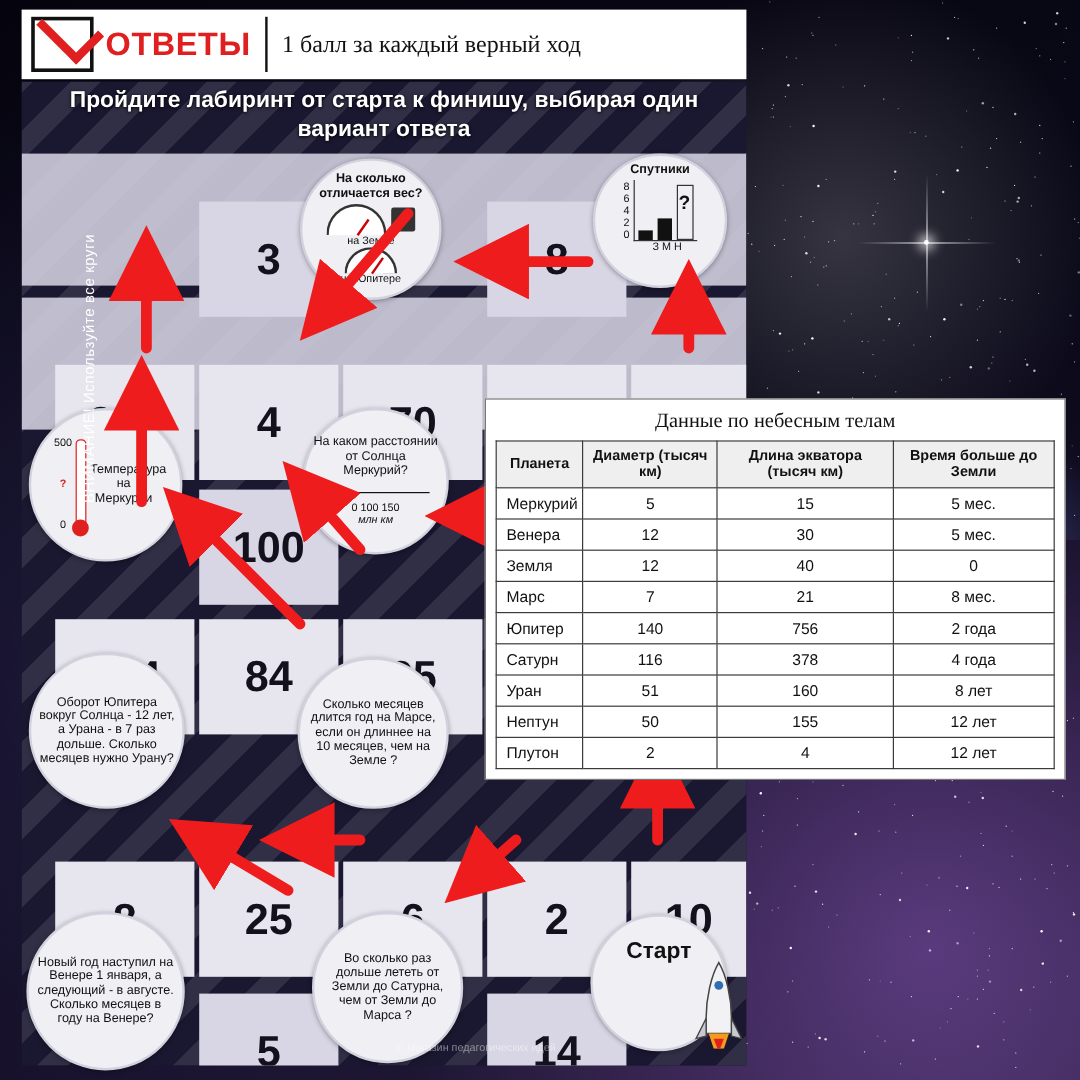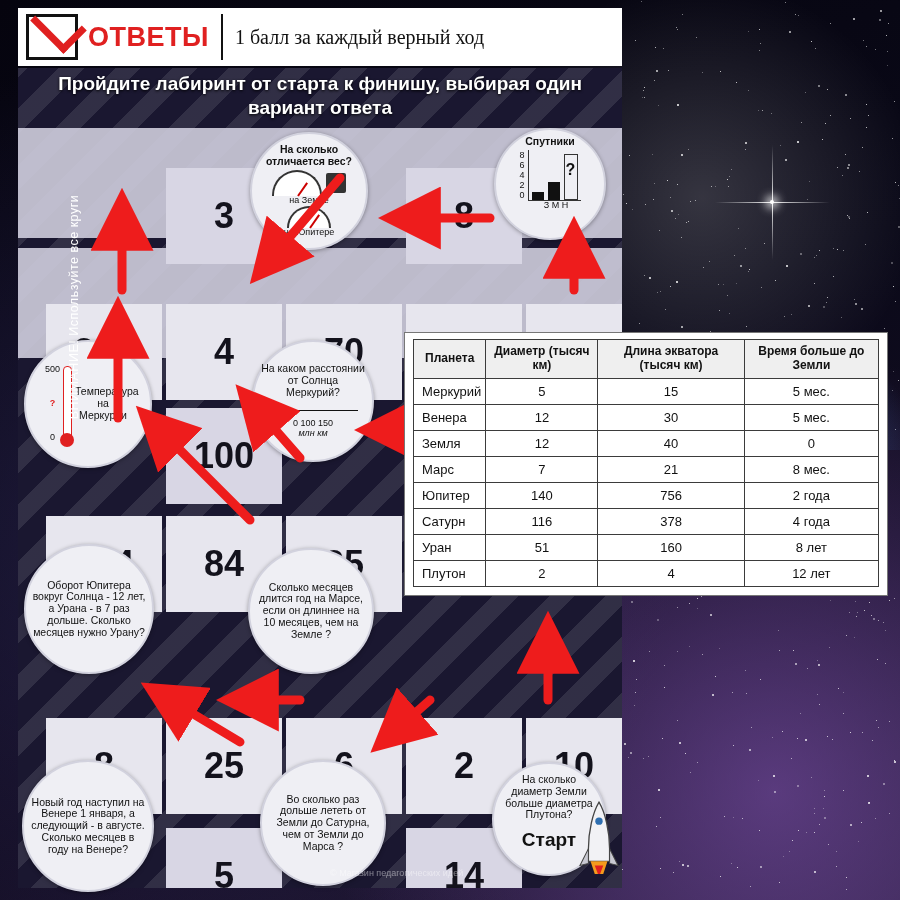--- a/index.html
+++ b/index.html
@@ -653,21 +653,20 @@
 
   <div class="bub" style="left:22px;top:760px;width:132px;height:132px;">
     <span>Новый год наступил на Венере 1 января, а следующий - в августе. Сколько месяцев в году на Венере?</span>
   </div>
 
   <div class="bub" style="left:260px;top:760px;width:126px;height:126px;">
     <span>Во сколько раз дольше лететь от Земли до Сатурна, чем от Земли до Марса ?</span>
   </div>
 
   <div class="bub" style="left:492px;top:762px;width:114px;height:114px;flex-direction:column;justify-content:flex-start;padding-top:10px;">
-    <span>На сколько диаметр Земли больше диаметра Плутона?</span>
     <span style="font-size:19px;font-weight:700;margin-top:8px;">Старт</span>
   </div>
 
   <svg class="shuttle" viewBox="0 0 40 70">
     <path d="M20 2 C26 12 30 30 30 46 L30 58 L10 58 L10 46 C10 30 14 12 20 2 Z" fill="#f2f2f5" stroke="#444" stroke-width="1.2"></path>
     <path d="M10 46 L2 62 L10 60 Z M30 46 L38 62 L30 60 Z" fill="#c9c9d2" stroke="#444" stroke-width="1"></path>
     <circle cx="20" cy="20" r="3.5" fill="#2f6fb0"></circle>
     <path d="M12 58 L28 58 L24 70 L16 70 Z" fill="#f59b1c"></path>
     <path d="M16 62 L24 62 L21 70 L19 70 Z" fill="#e02020"></path>
   </svg>
@@ -699,20 +698,21 @@
     <div class="otvety">ОТВЕТЫ</div>
     <div class="hdr-sep"></div>
     <div class="hdr-note">1 балл за каждый верный ход</div>
   </div>
 
   <div class="subtitle">Пройдите лабиринт от старта к финишу, выбирая один вариант ответа</div>
 
   <div class="vcap">ВНИМАНИЕ!   Используйте все круги</div>
 
   <div class="tablewrap">
+    <div class="tbl-title">Данные по небесным телам</div>
     <table>
       <thead>
         <tr>
           <th>Планета</th>
           <th>Диаметр (тысяч км)</th>
           <th>Длина экватора (тысяч км)</th>
           <th>Время больше до Земли</th>
         </tr>
       </thead>
       <tbody id="tbody">
@@ -752,20 +752,26 @@
             <td>378</td>
             <td>4 года</td>
           </tr>
           <tr>
             <td>Уран</td>
             <td>51</td>
             <td>160</td>
             <td>8 лет</td>
           </tr>
           <tr>
+            <td>Нептун</td>
+            <td>50</td>
+            <td>155</td>
+            <td>12 лет</td>
+          </tr>
+          <tr>
             <td>Плутон</td>
             <td>2</td>
             <td>4</td>
             <td>12 лет</td>
           </tr>
         </tbody>
     </table>
   </div>
 
   <div class="watermark">© Магазин педагогических идей</div>

